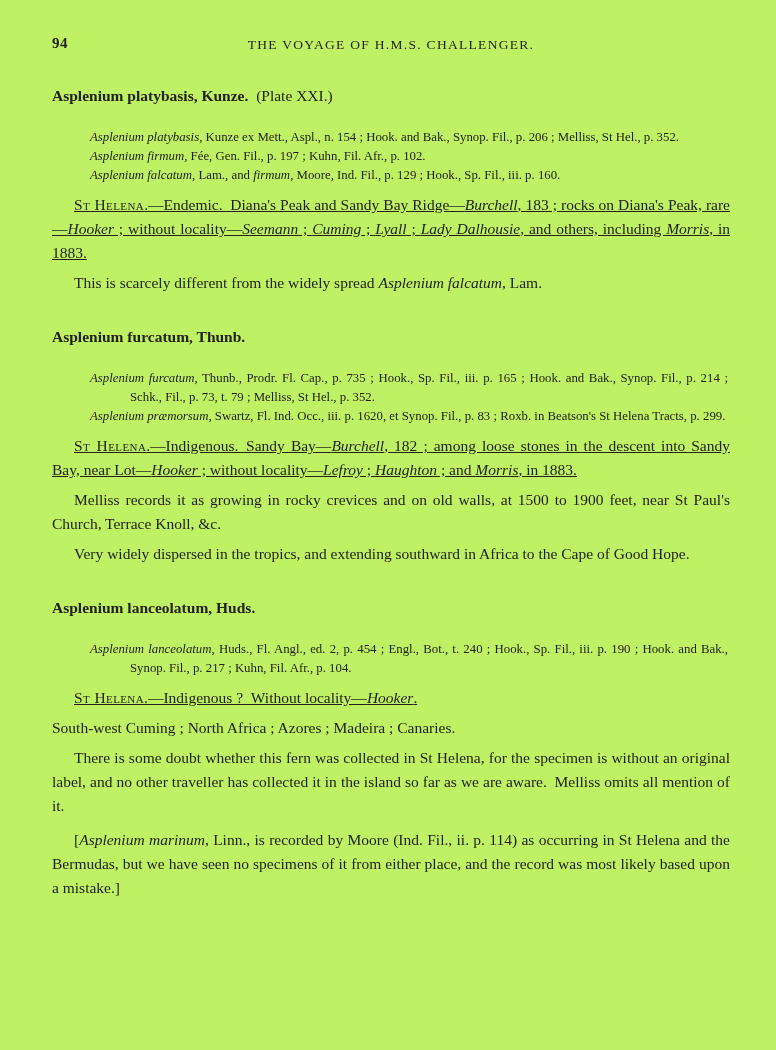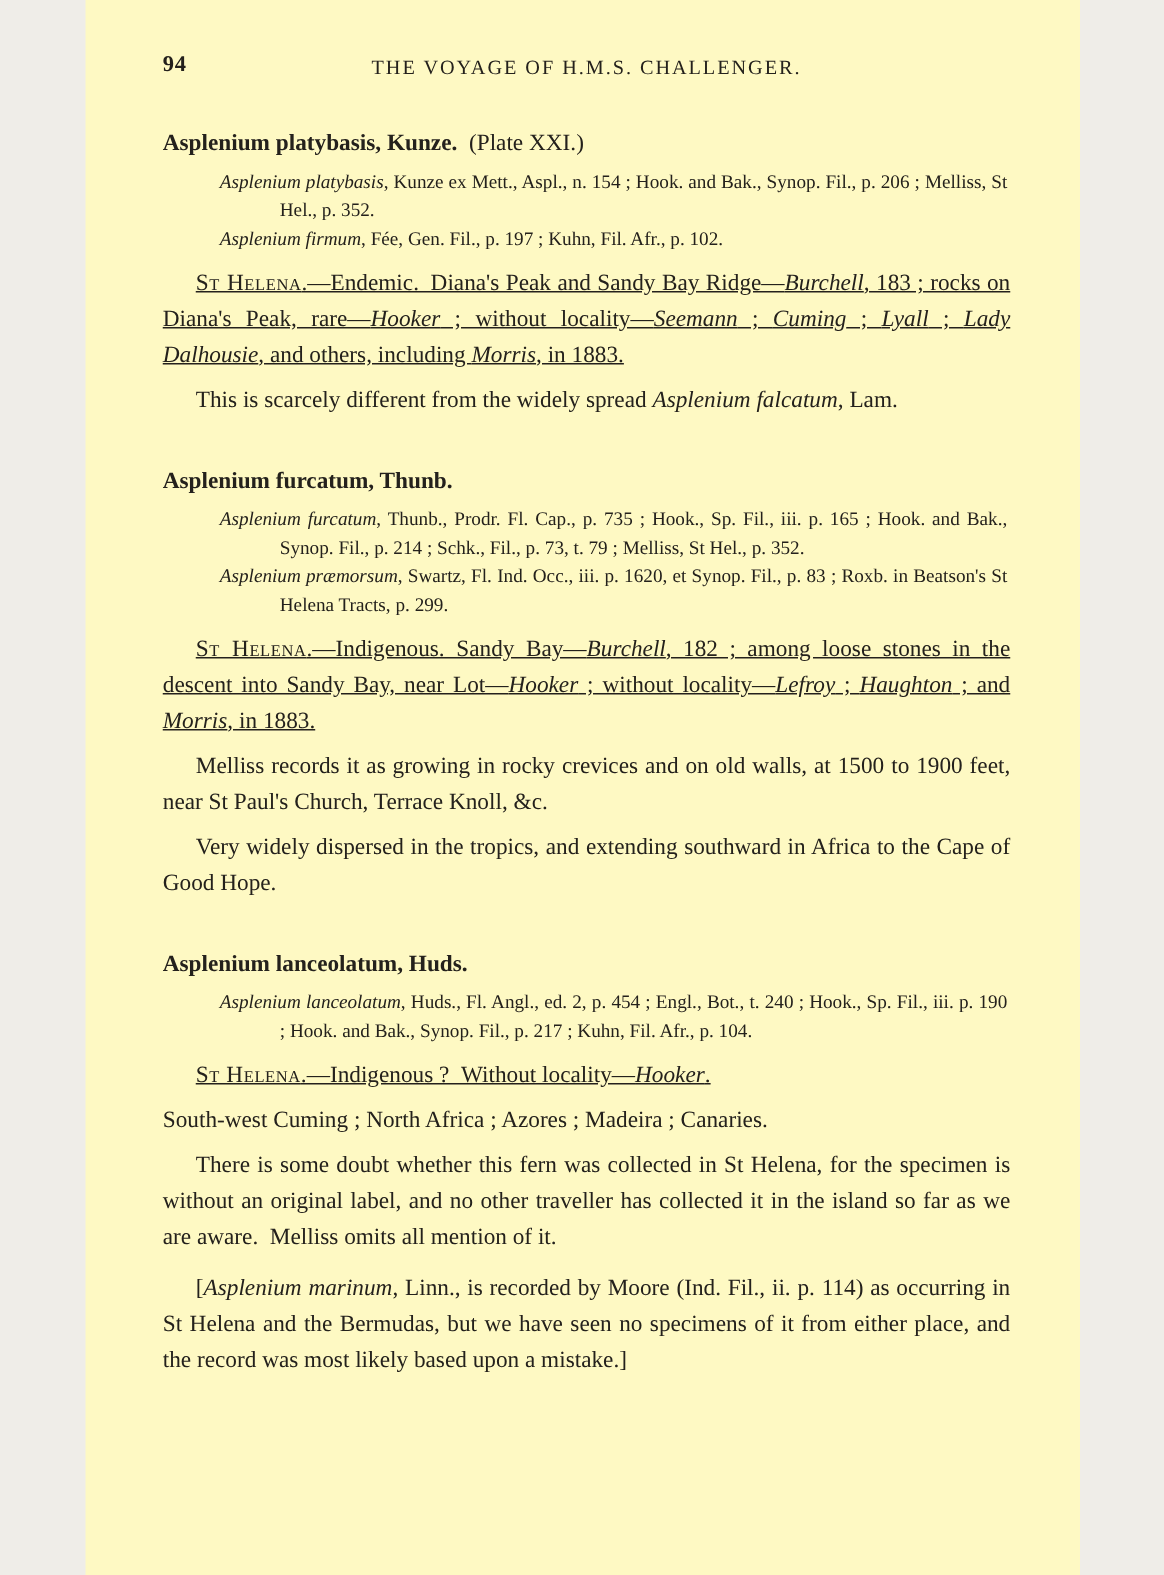--- a/index.html
+++ b/index.html
@@ -1,24 +1,24 @@
 <!DOCTYPE html>
 <html><head>
 <meta charset="utf-8">
 <style>
   * { margin: 0; padding: 0; box-sizing: border-box; }
   html, body { background: #efede8; }
   body { font-family: "Liberation Serif", "DejaVu Serif", serif; }
 
   .page {
     position: relative;
-    width: 663px;
+    width: 776px;
     height: 1050px;
     margin: 0 auto;
-    background: #fef9c3;
+    background: #bef264;
     color: #24211c;
     overflow: hidden;
     padding: 34px 46px 0 52px;
   }
 
   .running-head { position: relative; height: 20px; margin-bottom: 26px; }
   .page-num {
     position: absolute; left: 0; top: 1px;
     font-size: 15px; letter-spacing: .5px; font-weight: bold;
   }
@@ -43,21 +43,21 @@
   .note-para { margin-top: 10px; }
 
   .species { margin-top: 30px; }
   .species-heading {
     font-size: 15.5px;
     line-height: 24px;
     font-weight: normal;
     text-align: left;
   }
 
-  .synonymy { margin-top: 4px; }
+  .synonymy { margin-top: 20px; }
   .syn-entry {
     font-size: 12.8px;
     line-height: 19px;
     text-align: justify;
     margin-left: 78px;
     text-indent: -40px;
     padding-right: 2px;
   }
 
   .r-i { font-style: italic; }
@@ -73,20 +73,21 @@
     <span class="page-num">94</span>
     <div class="running-title">THE VOYAGE OF H.M.S. CHALLENGER.</div>
   </header>
 
 
   <section class="species">
     <h2 class="species-heading"><span class="r-b">Asplenium platybasis, Kunze.</span><span> (Plate XXI.)</span></h2>
     <div class="synonymy">
       <p class="syn-entry"><span class="r-i">Asplenium platybasis</span><span>, Kunze ex Mett., Aspl., n. 154 ; Hook. and Bak., Synop. Fil., p. 206 ; Melliss, St Hel., p. 352.</span></p>
       <p class="syn-entry"><span class="r-i">Asplenium firmum</span><span>, Fée, Gen. Fil., p. 197 ; Kuhn, Fil. Afr., p. 102.</span></p>
+      <p class="syn-entry"><span class="r-i">Asplenium falcatum</span><span>, Lam., and </span><span class="r-i">firmum</span><span>, Moore, Ind. Fil., p. 129 ; Hook., Sp. Fil., iii. p. 160.</span></p>
     </div>
     <p class="para para-indent after-syn"><span class="r-sc">St Helena</span><span>.—Endemic. Diana's Peak and Sandy Bay Ridge—</span><span class="r-i">Burchell</span><span>, 183 ; rocks on Diana's Peak, rare—</span><span class="r-i">Hooker</span><span> ; without locality—</span><span class="r-i">Seemann</span><span> ; </span><span class="r-i">Cuming</span><span> ; </span><span class="r-i">Lyall</span><span> ; </span><span class="r-i">Lady Dalhousie</span><span>, and others, including </span><span class="r-i">Morris</span><span>, in 1883.</span></p>
     <p class="para para-indent"><span>This is scarcely different from the widely spread </span><span class="r-i">Asplenium falcatum</span><span>, Lam.</span></p>
   </section>
 
   <section class="species">
     <h2 class="species-heading"><span class="r-b">Asplenium furcatum, Thunb.</span></h2>
     <div class="synonymy">
       <p class="syn-entry"><span class="r-i">Asplenium furcatum</span><span>, Thunb., Prodr. Fl. Cap., p. 735 ; Hook., Sp. Fil., iii. p. 165 ; Hook. and Bak., Synop. Fil., p. 214 ; Schk., Fil., p. 73, t. 79 ; Melliss, St Hel., p. 352.</span></p>
       <p class="syn-entry"><span class="r-i">Asplenium præmorsum</span><span>, Swartz, Fl. Ind. Occ., iii. p. 1620, et Synop. Fil., p. 83 ; Roxb. in Beatson's St Helena Tracts, p. 299.</span></p>

